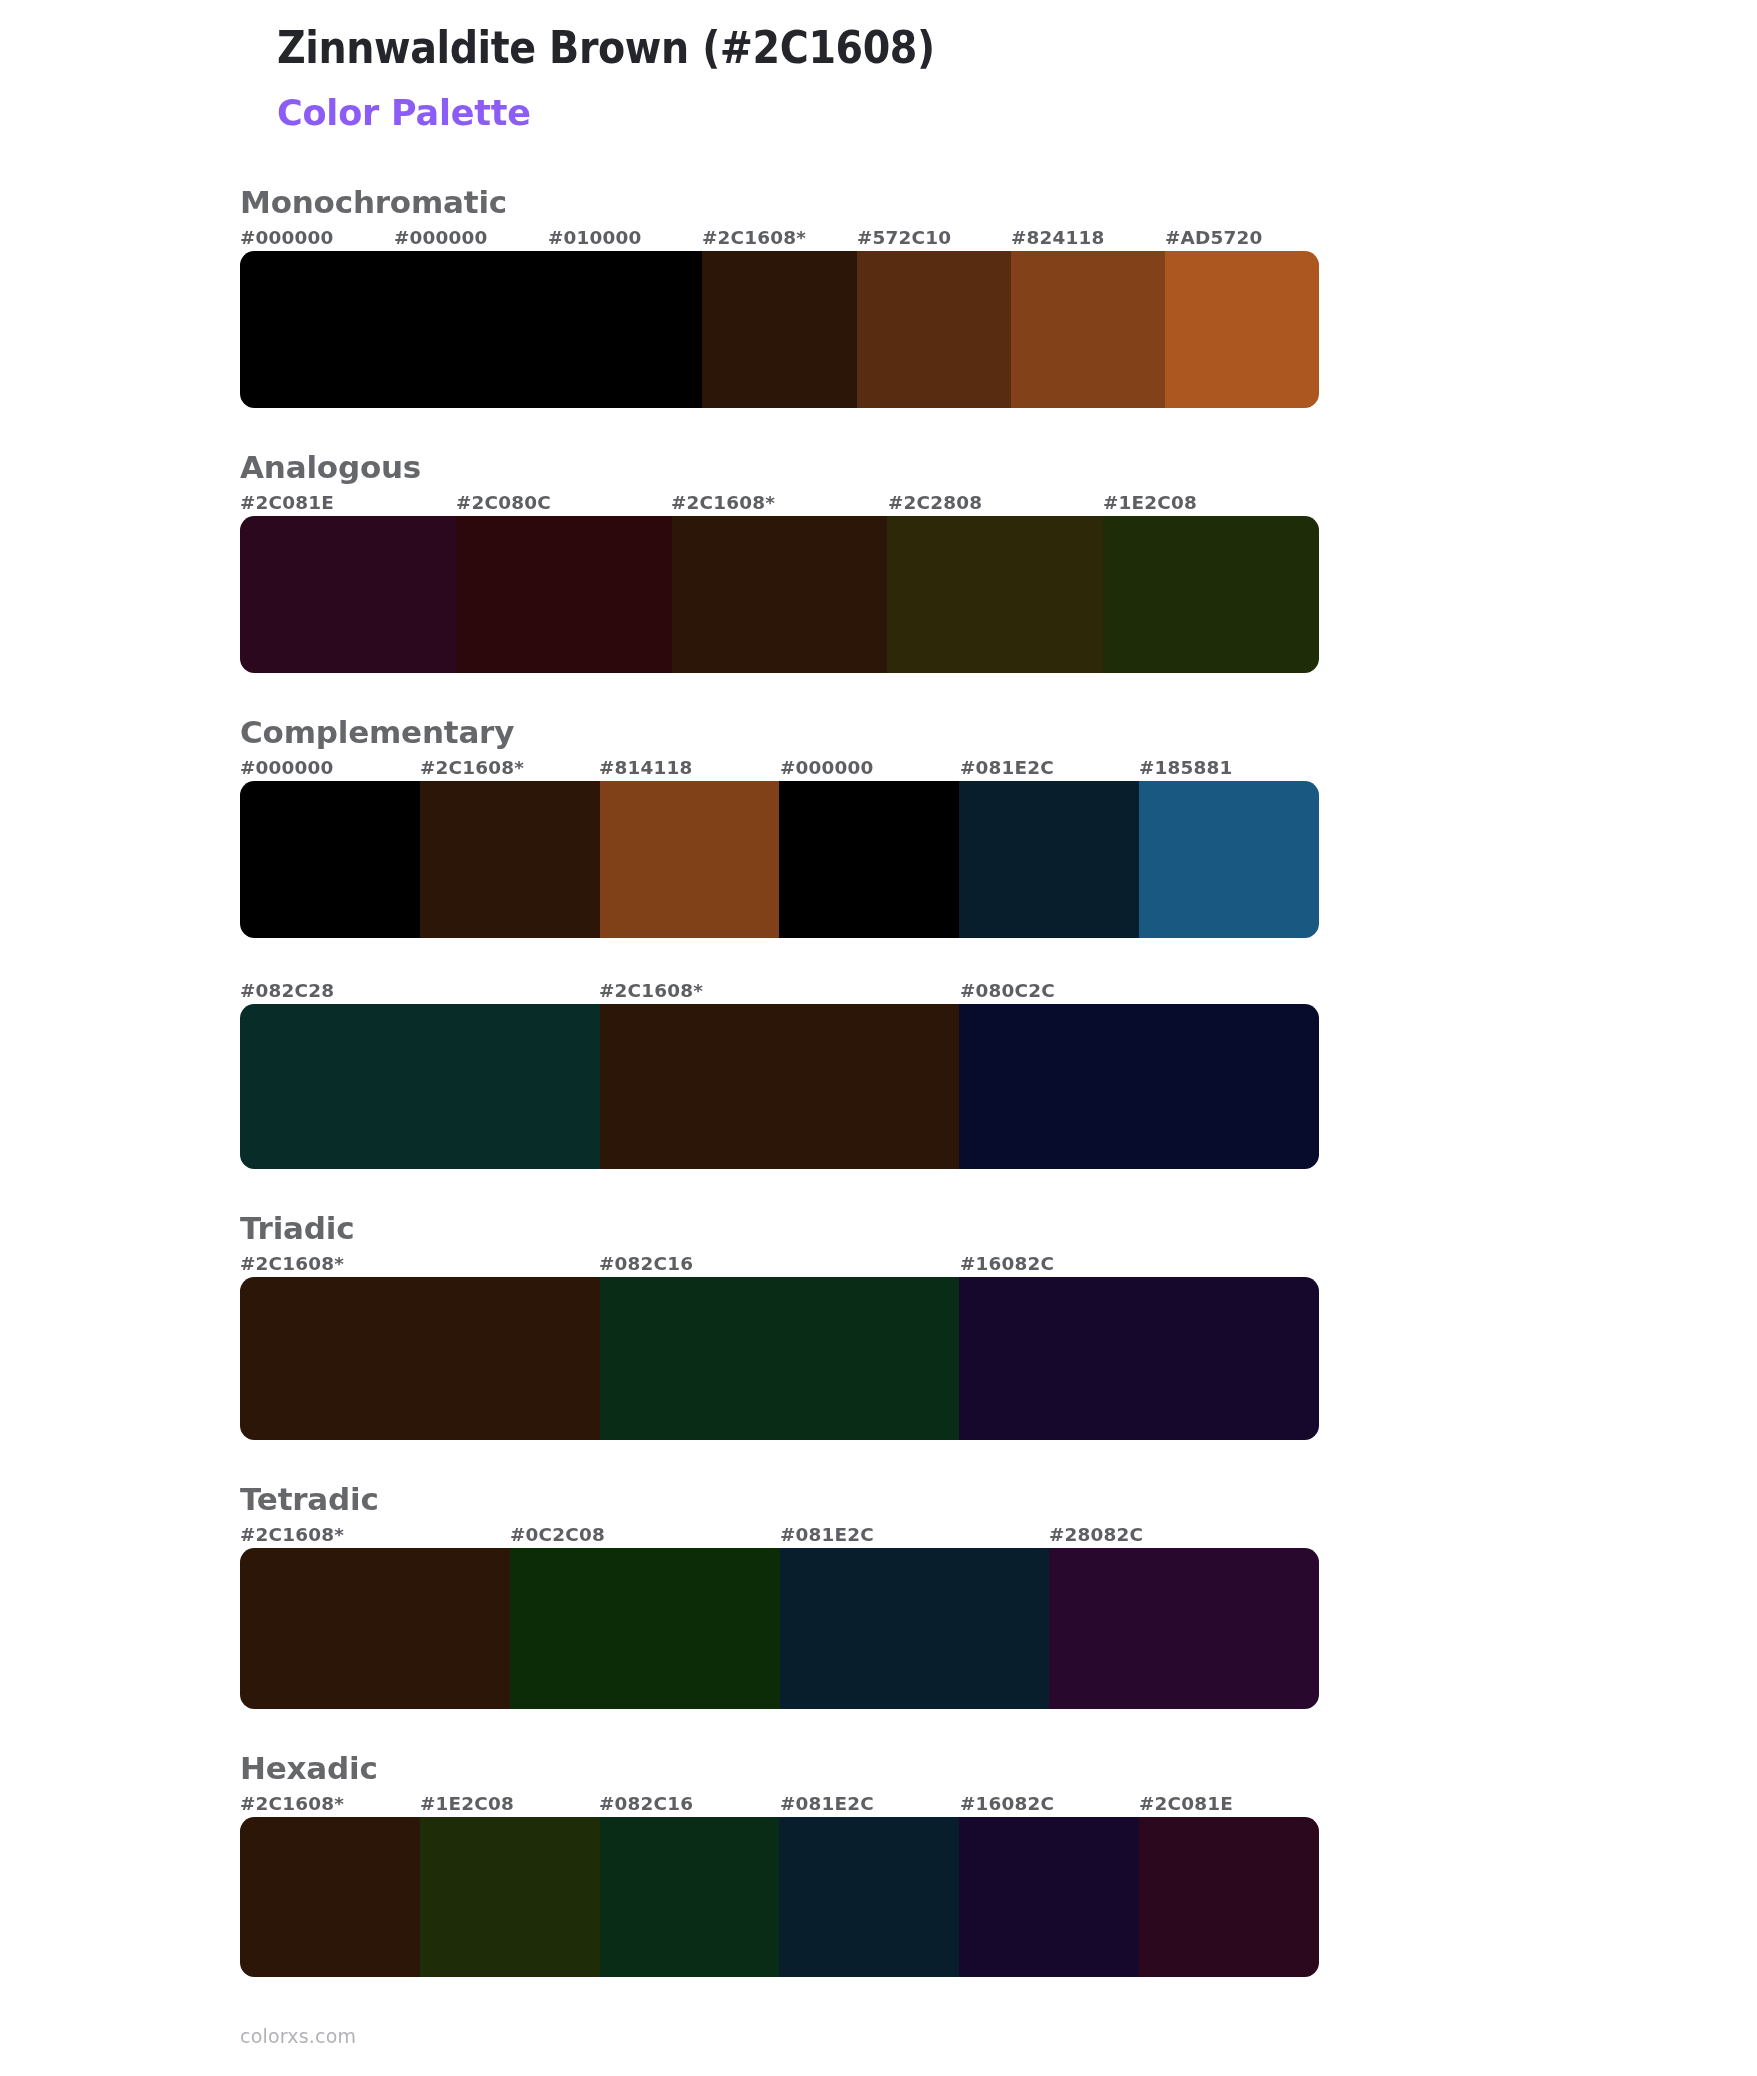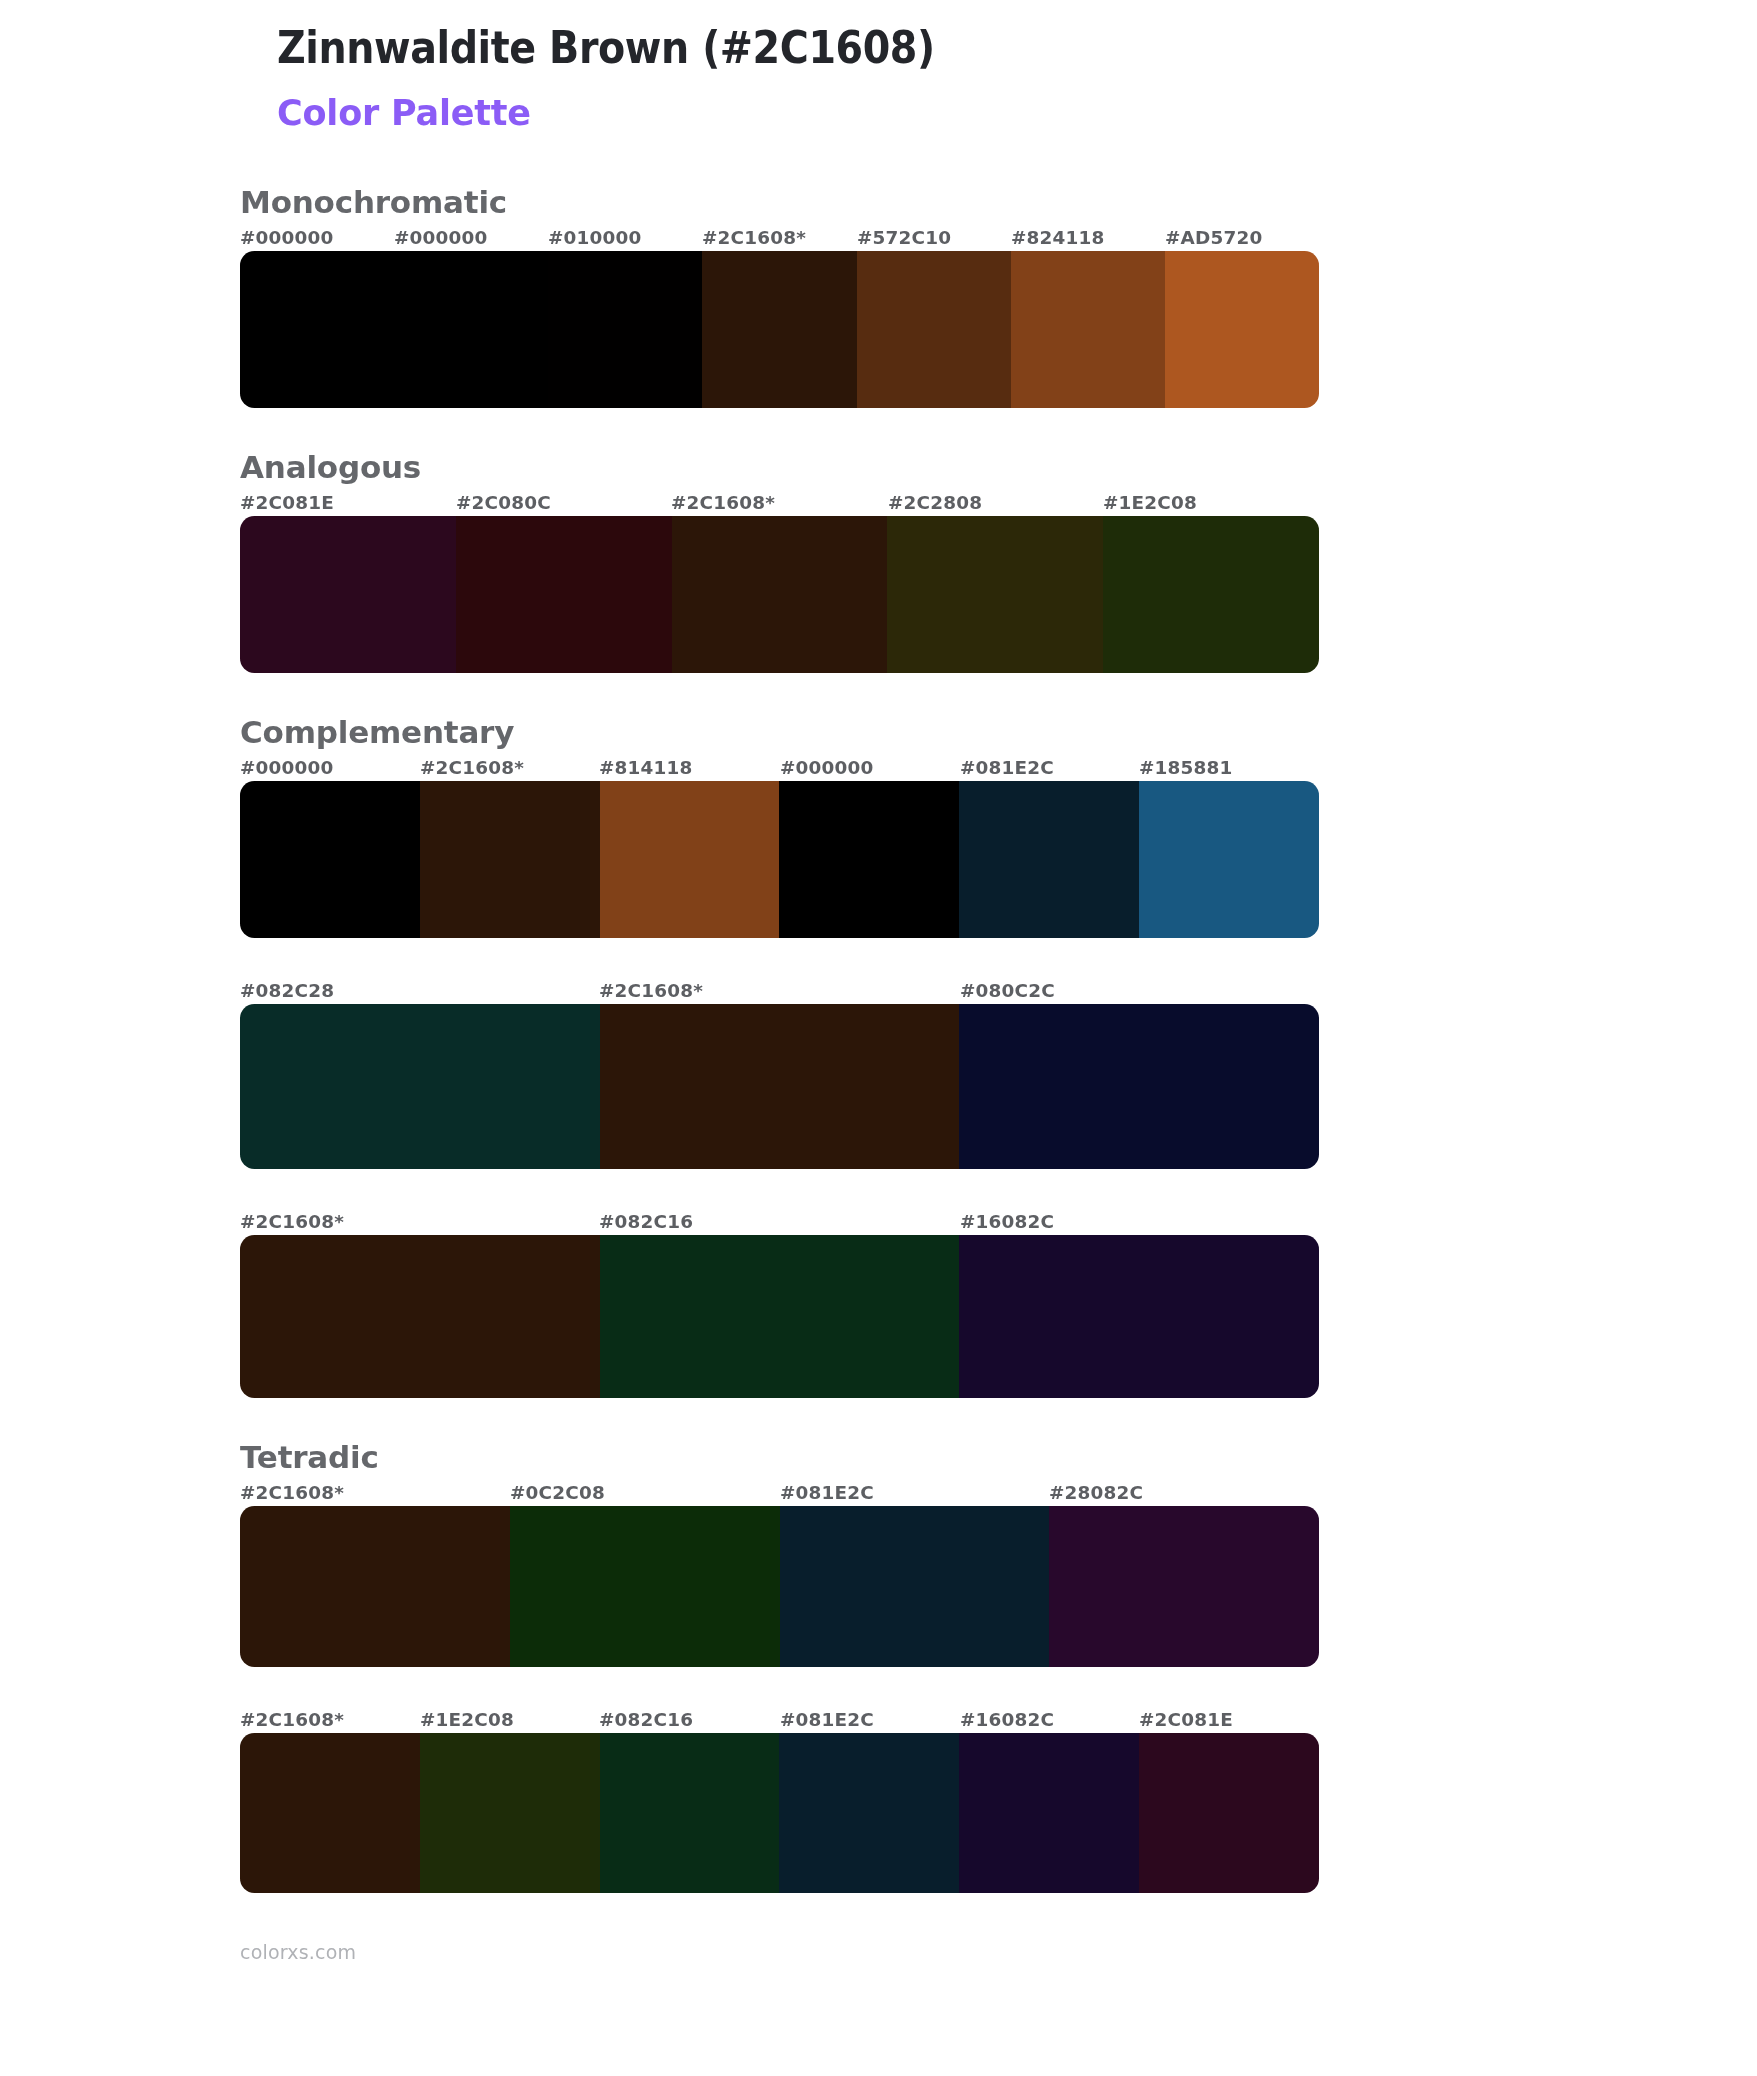--- a/index.html
+++ b/index.html
@@ -193,20 +193,21 @@
           <span class="swatch-label" style="left: 359px;">#2C1608*</span>
           <span class="swatch-label" style="left: 720px; text-align: center;">#080C2C</span>
         </div>
         <div class="swatch-row">
           <div class="swatch" title="#082C28" style="background: rgb(8, 44, 40);"></div>
           <div class="swatch" title="#2C1608*" style="background: rgb(44, 22, 8);"></div>
           <div class="swatch" title="#080C2C" style="background: rgb(8, 12, 44);"></div>
         </div>
       </div>
       <div class="section" data-row="triadic">
+        <div class="section-title">Triadic</div>
         <div class="swatch-labels">
           <span class="swatch-label" style="left: 0px;">#2C1608*</span>
           <span class="swatch-label" style="left: 359px;">#082C16</span>
           <span class="swatch-label" style="left: 720px;">#16082C</span>
         </div>
         <div class="swatch-row">
           <div class="swatch" title="#2C1608*" style="background: rgb(44, 22, 8);"></div>
           <div class="swatch" title="#082C16" style="background: rgb(8, 44, 22);"></div>
           <div class="swatch" title="#16082C" style="background: rgb(22, 8, 44);"></div>
         </div>
@@ -220,20 +221,21 @@
           <span class="swatch-label" style="left: 809px;">#28082C</span>
         </div>
         <div class="swatch-row">
           <div class="swatch" title="#2C1608*" style="background: rgb(44, 22, 8);"></div>
           <div class="swatch" title="#0C2C08" style="background: rgb(12, 44, 8);"></div>
           <div class="swatch" title="#081E2C" style="background: rgb(8, 30, 44);"></div>
           <div class="swatch" title="#28082C" style="background: rgb(40, 8, 44);"></div>
         </div>
       </div>
       <div class="section" data-row="hexadic">
+        <div class="section-title">Hexadic</div>
         <div class="swatch-labels">
           <span class="swatch-label" style="left: 0px;">#2C1608*</span>
           <span class="swatch-label" style="left: 180px;">#1E2C08</span>
           <span class="swatch-label" style="left: 359px;">#082C16</span>
           <span class="swatch-label" style="left: 540px;">#081E2C</span>
           <span class="swatch-label" style="left: 720px;">#16082C</span>
           <span class="swatch-label" style="left: 899px;">#2C081E</span>
         </div>
         <div class="swatch-row">
           <div class="swatch" title="#2C1608*" style="background: rgb(44, 22, 8);"></div>

